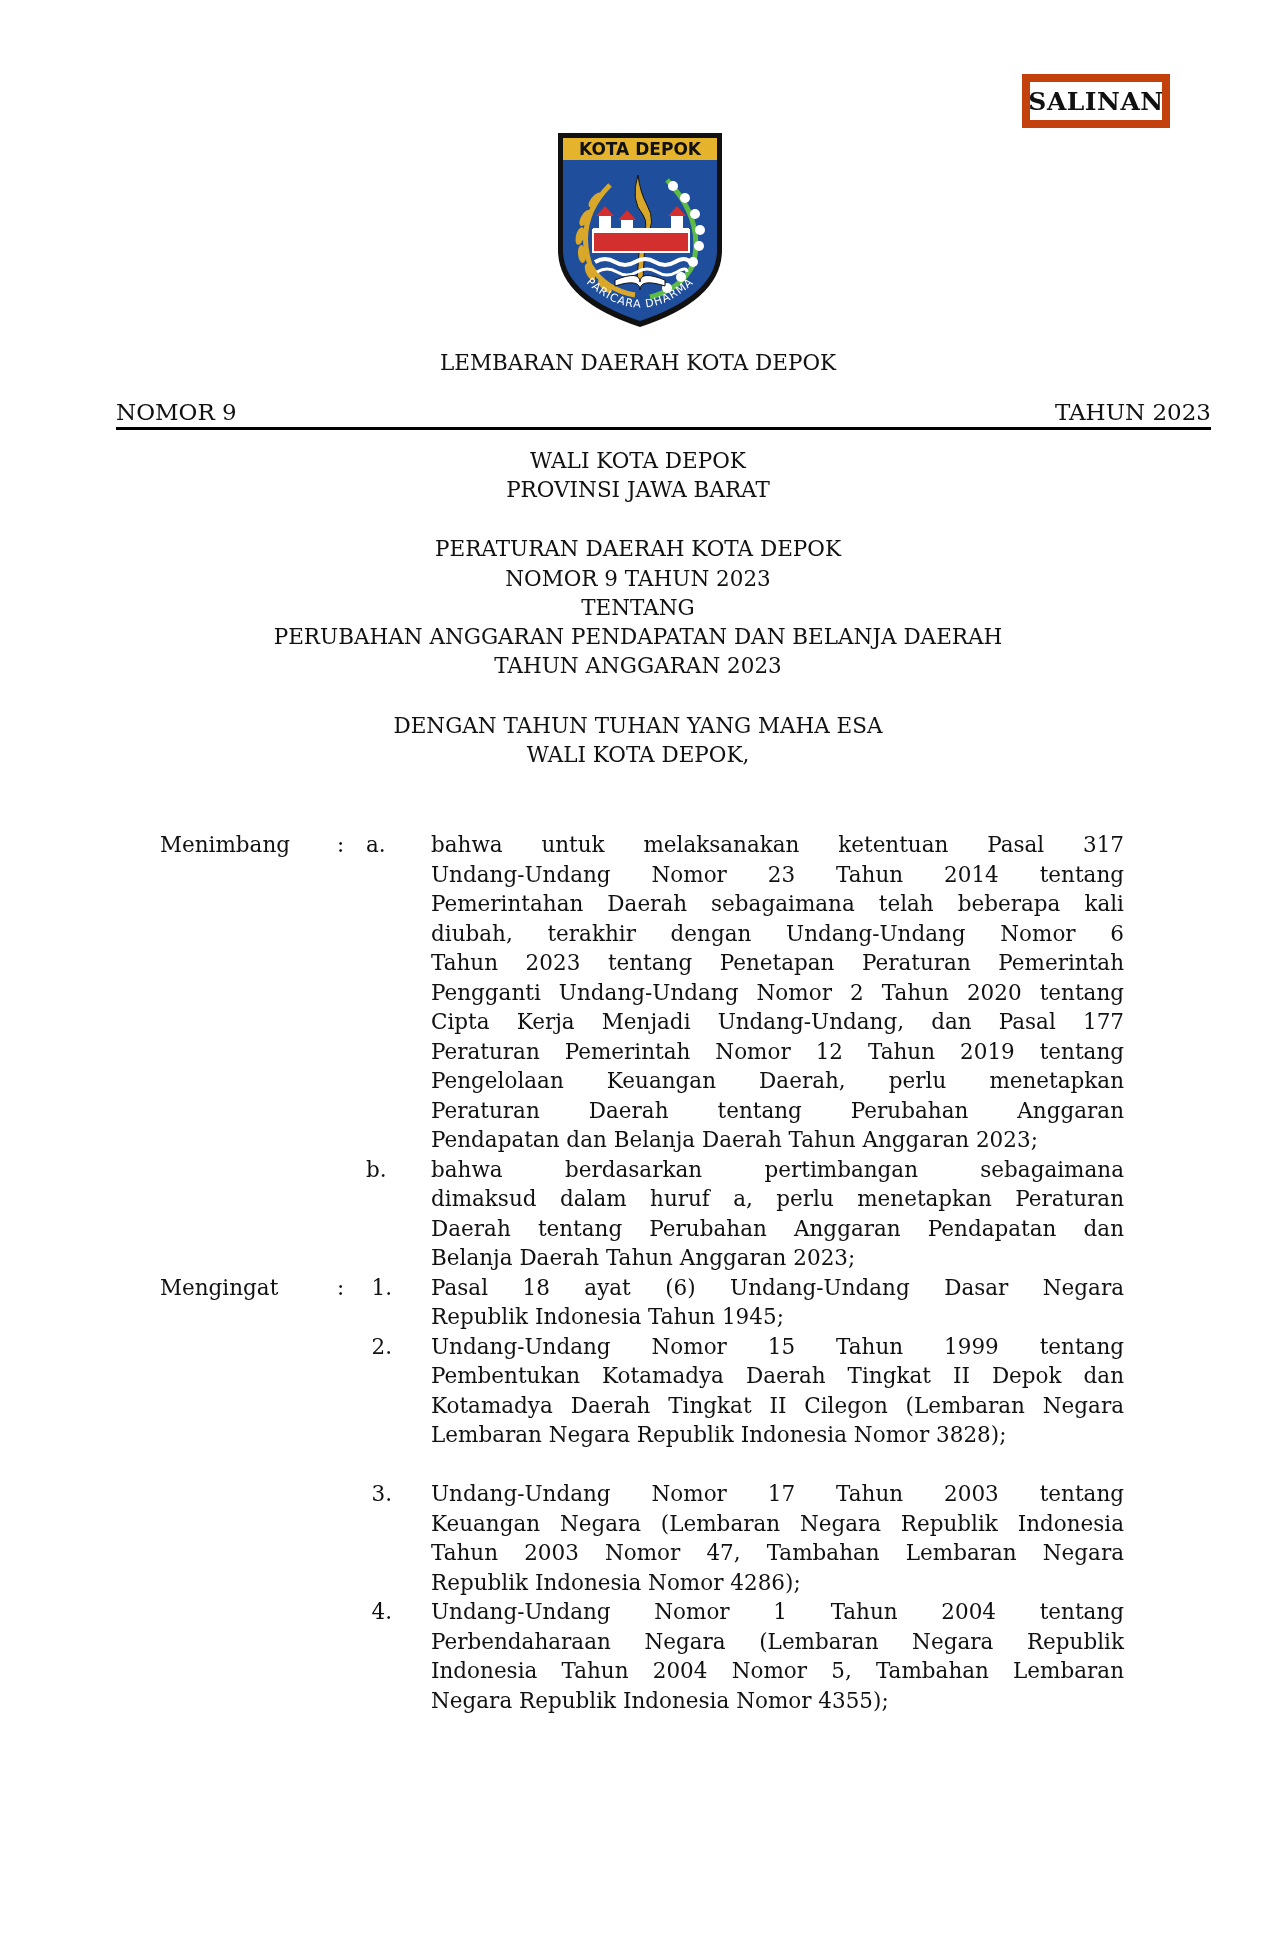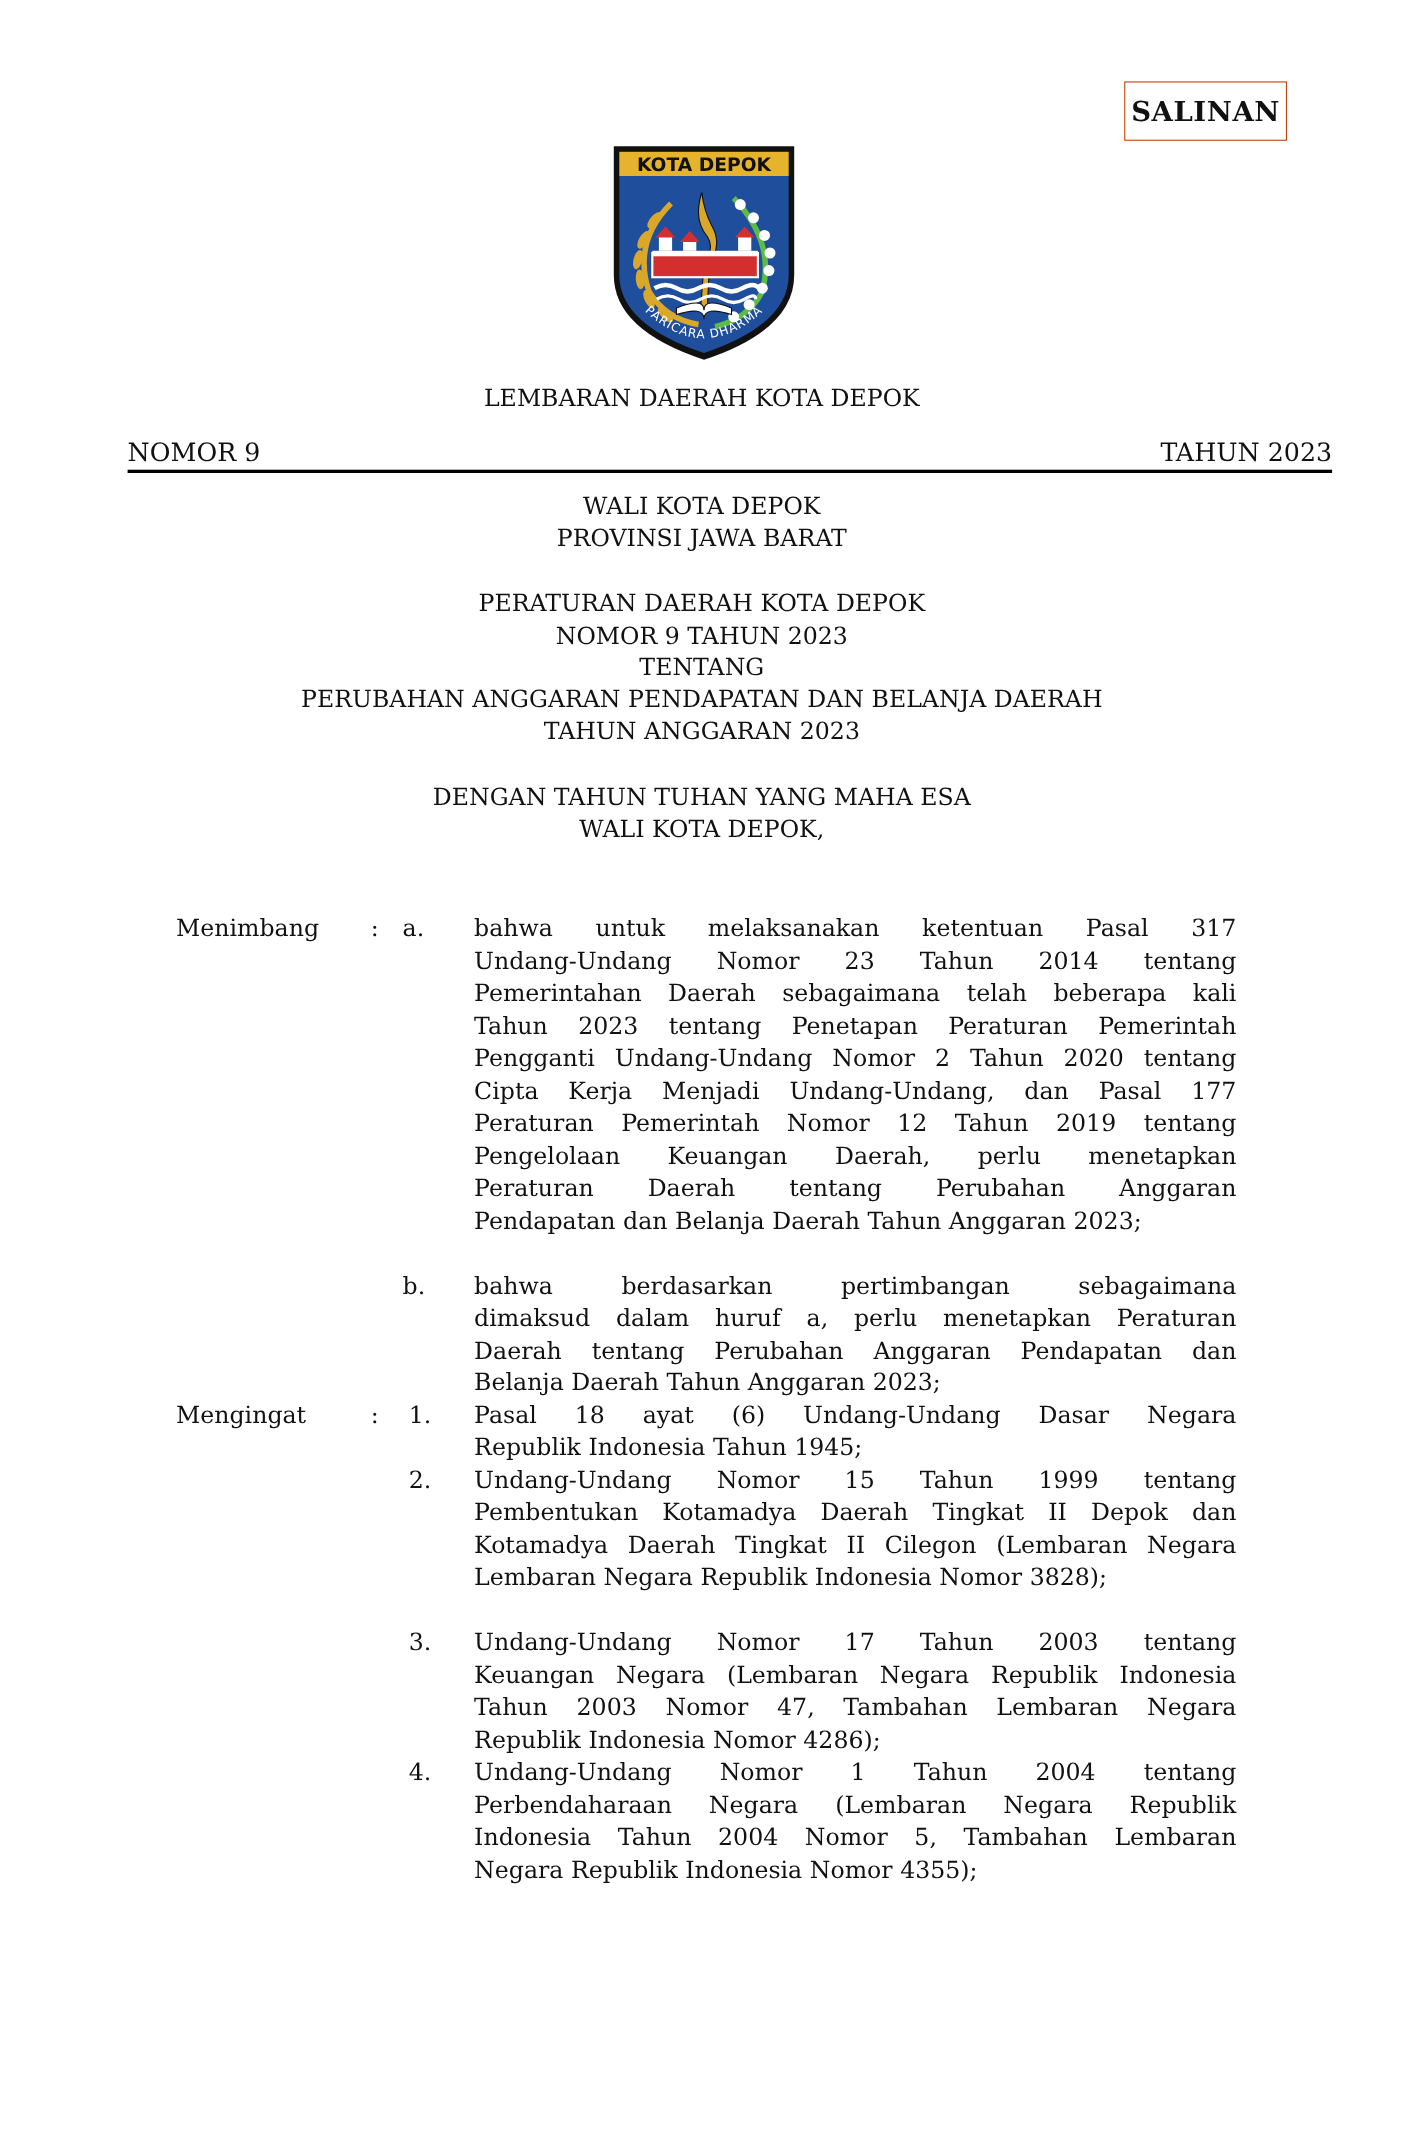--- a/index.html
+++ b/index.html
@@ -3,21 +3,21 @@
 <meta charset="utf-8">
 <style>
   html, body { margin: 0; padding: 0; background: #ffffff; }
   body {
     width: 1276px; height: 1951px; position: relative; overflow: hidden;
     font-family: "DejaVu Serif", "Liberation Serif", serif;
     color: #111111;
   }
   .salinan {
     position: absolute; left: 1022px; top: 74px; width: 148px; height: 54px;
-    border: 1px solid #c2410c; box-sizing: border-box;
+    border: 8px solid #c2410c; box-sizing: border-box;
     display: flex; align-items: center; justify-content: center;
     font-family: "DejaVu Serif", serif; font-weight: bold; font-size: 25px;
     letter-spacing: 0.5px;
   }
   .emblem { position: absolute; left: 555px; top: 130px; width: 170px; height: 200px; }
   .emblem svg { width: 100%; height: 100%; }
   .center-line {
     position: absolute; left: 0; width: 1276px; text-align: center;
     font-size: 21.5px; line-height: 29px; white-space: nowrap;
   }
@@ -125,20 +125,21 @@
 
 <div id="consider">
     <div class="row" style="top: 830px;">
       <span class="label">Menimbang</span>
       <span class="colon">:</span>
       <span class="num letter">a.</span>
       <div class="text">
         <span class="ln" style="white-space: normal;">bahwa untuk melaksanakan ketentuan Pasal 317</span>
         <span class="ln" style="white-space: normal;">Undang-Undang Nomor 23 Tahun 2014 tentang</span>
         <span class="ln" style="white-space: normal;">Pemerintahan Daerah sebagaimana telah beberapa kali</span>
+        <span class="ln" style="white-space: normal;">diubah, terakhir dengan Undang-Undang      Nomor 6</span>
         <span class="ln" style="white-space: normal;">Tahun 2023 tentang Penetapan Peraturan Pemerintah</span>
         <span class="ln" style="white-space: normal;">Pengganti Undang-Undang Nomor 2 Tahun 2020 tentang</span>
         <span class="ln" style="white-space: normal;">Cipta Kerja Menjadi Undang-Undang, dan Pasal 177</span>
         <span class="ln" style="white-space: normal;">Peraturan Pemerintah    Nomor 12 Tahun 2019 tentang</span>
         <span class="ln" style="white-space: normal;">Pengelolaan Keuangan Daerah, perlu menetapkan</span>
         <span class="ln" style="white-space: normal;">Peraturan Daerah tentang Perubahan Anggaran</span>
         <span class="ln last" style="white-space: normal;">Pendapatan dan Belanja Daerah Tahun Anggaran 2023;</span>
       </div>
     </div>
     <div class="row" style="top: 1154.5px;">

